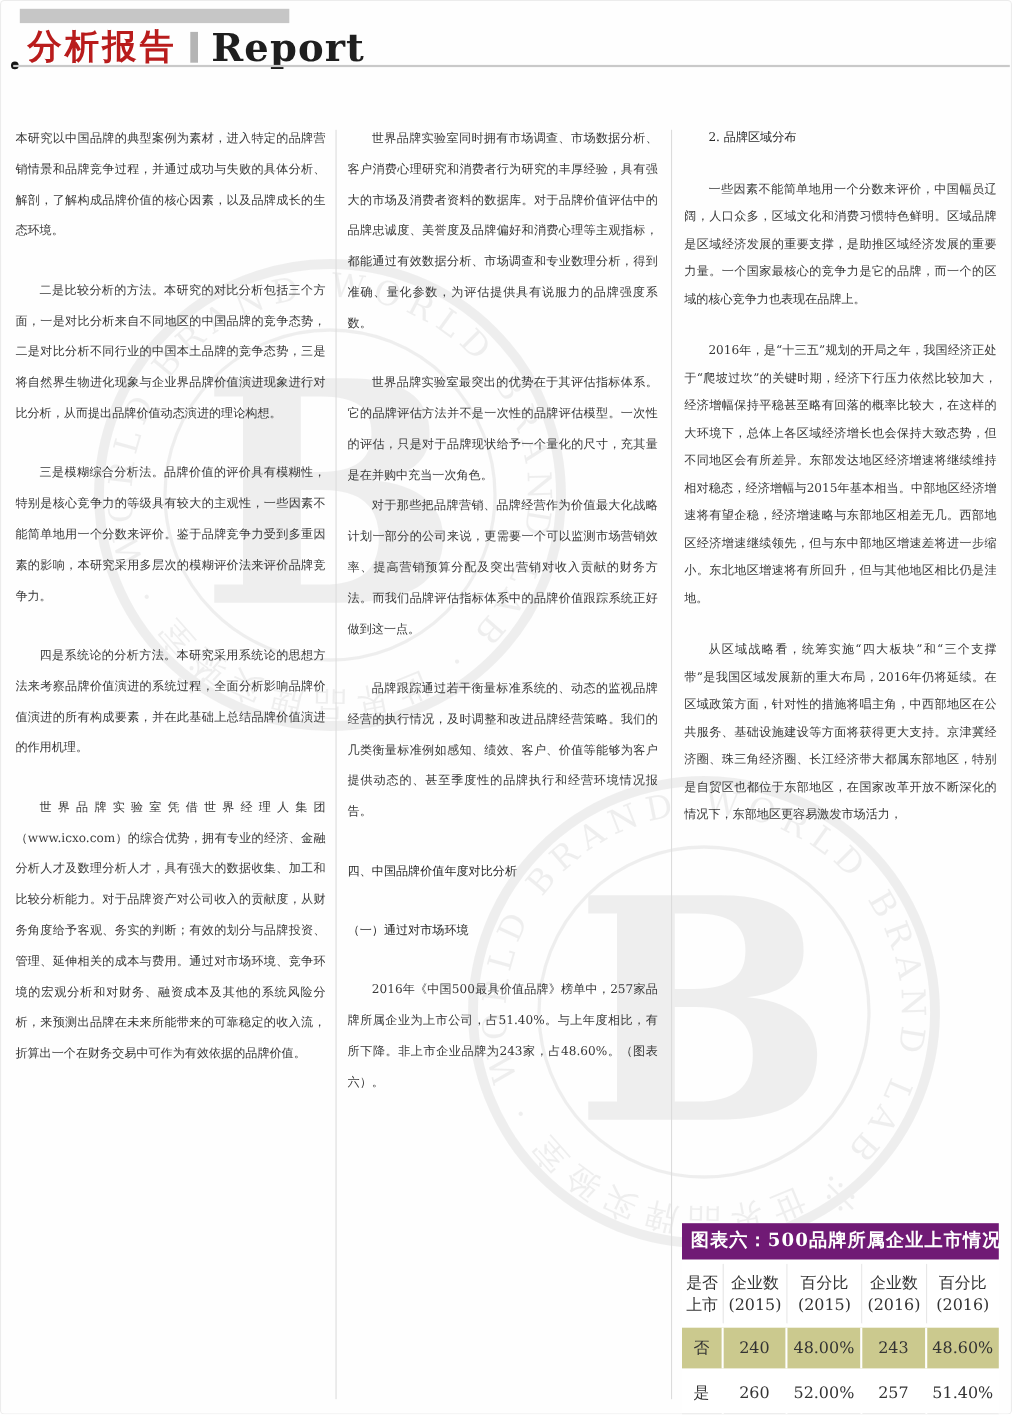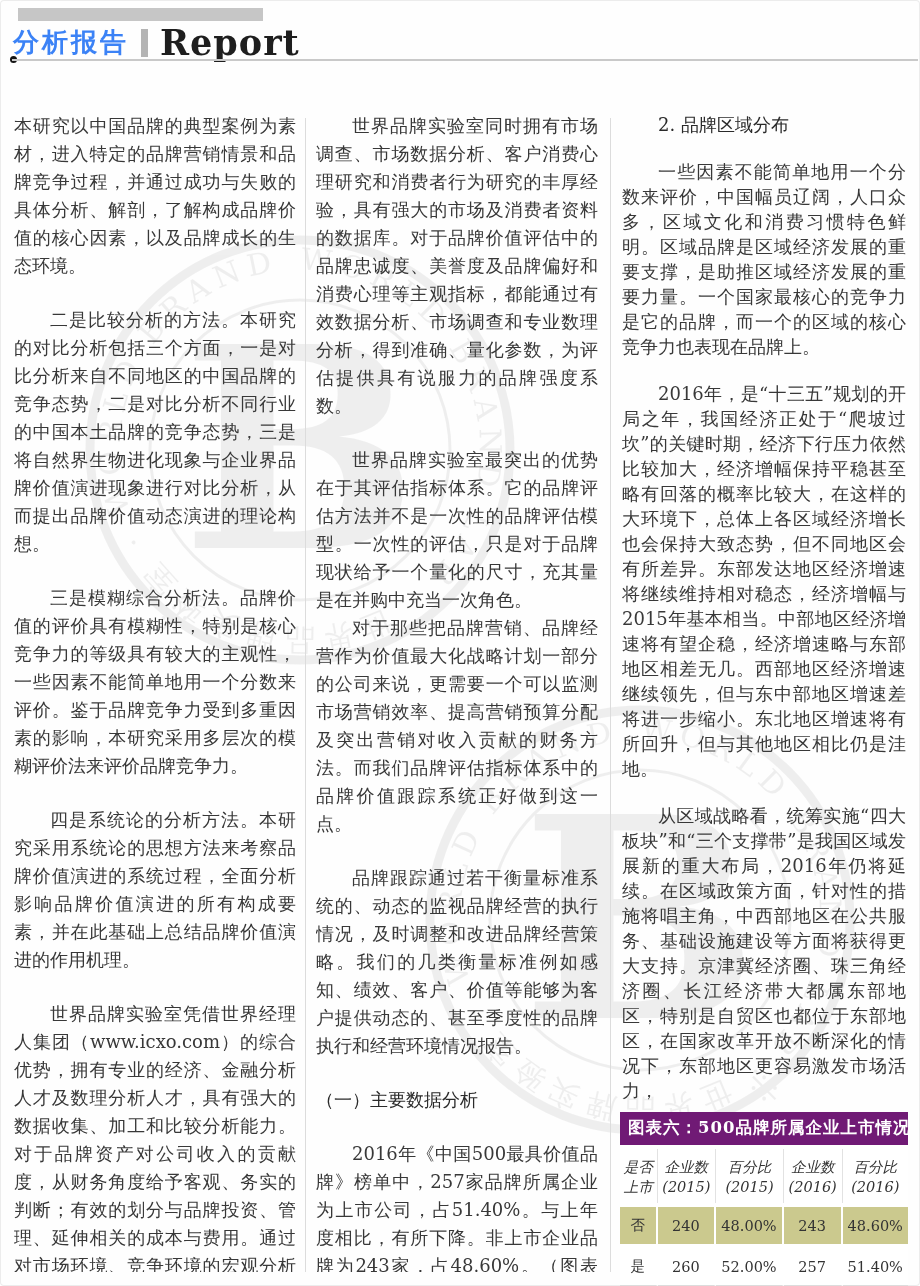--- a/index.html
+++ b/index.html
@@ -4,51 +4,51 @@
 <style>
   html,body{margin:0;padding:0;background:#ffffff;}
   #page{
     position:relative;width:920px;height:1286px;background:#fefefe;
     overflow:hidden;font-family:"DejaVu Serif","Liberation Serif",serif;
     color:#383838;box-shadow:inset 0 0 0 1px #ececec;border-radius:4px;
   }
   
   .topbar{position:absolute;left:18px;top:8px;width:245px;height:13px;background:#c6c6c6;}
   .masthead{position:absolute;left:13px;top:22px;display:flex;align-items:center;gap:12px;}
-  .cat-cn{font-size:26px;font-weight:bold;color:#3b82f6;letter-spacing:3px;}
+  .cat-cn{font-size:31px;font-weight:bold;color:#b91c1c;letter-spacing:3px;margin-left:12px;}
   .cat-div{width:7px;height:28px;background:#b4b4b4;}
   .cat-en{font-size:35px;font-weight:bold;color:#1e1e1e;letter-spacing:1px;}
   .rule{position:absolute;left:12px;top:59px;width:906px;height:2px;background:#c9c9c9;}
   .rule-dot{position:absolute;left:10px;top:56px;width:7px;height:7px;border-radius:50%;background:#141414;}
   
   .seal{position:absolute;opacity:0.10;pointer-events:none;z-index:0;}
   .seal svg text{font-family:"DejaVu Serif",serif;}
   
-  .col{position:absolute;top:112px;width:282px;font-size:18px;line-height:28px;
+  .col{position:absolute;top:112px;width:282px;font-size:11px;line-height:28px;
        text-align:justify;z-index:1;}
   #col-left{left:14px;height:1160px;overflow:hidden;}
   #col-mid{left:316px;height:1160px;overflow:hidden;}
   #col-right{left:622px;width:284px;line-height:25px;height:996px;overflow:hidden;}
   .vdiv{position:absolute;top:118px;width:1px;height:1154px;background:#dcdcdc;z-index:1;}
   #vdiv1{left:305px;} #vdiv2{left:610px;}
   .p{margin:26px 0 0 0;text-indent:2em;}
   #col-right .p{margin-top:22px;}
   .p.first{margin-top:0;}
   .p.noindent{text-indent:0;}
   .p.tight{margin-top:0;}
   .h{font-weight:normal;color:#2a2a2a;margin:26px 0 0 0;}
   .h.first{margin-top:0;}
   .h.ind{text-indent:2em;}
   
   .chart{position:absolute;left:620px;top:1112px;width:288px;z-index:2;background:#fff;}
   .chart-title{background:#701a75;color:#ffffff;font-weight:bold;font-size:16.5px;
                letter-spacing:1px;padding:5px 8px 6px 8px;white-space:nowrap;}
   table.tbl{width:100%;border-collapse:separate;border-spacing:0 4px;font-size:14.5px;color:#333;}
   .tbl th{font-weight:normal;text-align:center;padding:8px 2px 6px 2px;vertical-align:middle;
-          border-right:1px solid #e2e2e2;background:#fff;font-style:italic;}
+          border-right:1px solid #e2e2e2;background:#fff;}
   .tbl th:last-child{border-right:none;}
   .tbl th span{display:block;line-height:20px;}
   .tbl td{text-align:center;padding:9px 2px;border-right:2px solid #fff;}
   .tbl td:last-child{border-right:none;}
   .tbl tr.hl td{background:#cbc98e;}
   .tbl tr.plain td{background:#fff;border-bottom:1px solid #dcdcdc;}
 </style>
 </head>
 <body>
 
@@ -101,21 +101,22 @@
     <p class="p">三是模糊综合分析法。品牌价值的评价具有模糊性，特别是核心竞争力的等级具有较大的主观性，一些因素不能简单地用一个分数来评价。鉴于品牌竞争力受到多重因素的影响，本研究采用多层次的模糊评价法来评价品牌竞争力。</p>
     <p class="p">四是系统论的分析方法。本研究采用系统论的思想方法来考察品牌价值演进的系统过程，全面分析影响品牌价值演进的所有构成要素，并在此基础上总结品牌价值演进的作用机理。</p>
     <p class="p">世界品牌实验室凭借世界经理人集团（www.icxo.com）的综合优势，拥有专业的经济、金融分析人才及数理分析人才，具有强大的数据收集、加工和比较分析能力。对于品牌资产对公司收入的贡献度，从财务角度给予客观、务实的判断；有效的划分与品牌投资、管理、延伸相关的成本与费用。通过对市场环境、竞争环境的宏观分析和对财务、融资成本及其他的系统风险分析，来预测出品牌在未来所能带来的可靠稳定的收入流，折算出一个在财务交易中可作为有效依据的品牌价值。</p>
   </div>
 
   <div class="col" id="col-mid">
     <p class="p first">世界品牌实验室同时拥有市场调查、市场数据分析、客户消费心理研究和消费者行为研究的丰厚经验，具有强大的市场及消费者资料的数据库。对于品牌价值评估中的品牌忠诚度、美誉度及品牌偏好和消费心理等主观指标，都能通过有效数据分析、市场调查和专业数理分析，得到准确、量化参数，为评估提供具有说服力的品牌强度系数。</p>
     <p class="p">世界品牌实验室最突出的优势在于其评估指标体系。它的品牌评估方法并不是一次性的品牌评估模型。一次性的评估，只是对于品牌现状给予一个量化的尺寸，充其量是在并购中充当一次角色。</p>
     <p class="p tight">对于那些把品牌营销、品牌经营作为价值最大化战略计划一部分的公司来说，更需要一个可以监测市场营销效率、提高营销预算分配及突出营销对收入贡献的财务方法。而我们品牌评估指标体系中的品牌价值跟踪系统正好做到这一点。</p>
     <p class="p">品牌跟踪通过若干衡量标准系统的、动态的监视品牌经营的执行情况，及时调整和改进品牌经营策略。我们的几类衡量标准例如感知、绩效、客户、价值等能够为客户提供动态的、甚至季度性的品牌执行和经营环境情况报告。</p>
-    <div class="h">（一）主要数据分析</div>
+    <div class="h">四、中国品牌价值年度对比分析</div>
+    <div class="h">（一）通过对市场环境</div>
     <p class="p">2016年《中国500最具价值品牌》榜单中，257家品牌所属企业为上市公司，占51.40%。与上年度相比，有所下降。非上市企业品牌为243家，占48.60%。（图表六）。</p>
   </div>
 
   <div class="col" id="col-right">
     <div class="h first ind">2. 品牌区域分布</div>
     <p class="p">一些因素不能简单地用一个分数来评价，中国幅员辽阔，人口众多，区域文化和消费习惯特色鲜明。区域品牌是区域经济发展的重要支撑，是助推区域经济发展的重要力量。一个国家最核心的竞争力是它的品牌，而一个的区域的核心竞争力也表现在品牌上。</p>
     <p class="p">2016年，是“十三五”规划的开局之年，我国经济正处于“爬坡过坎”的关键时期，经济下行压力依然比较加大，经济增幅保持平稳甚至略有回落的概率比较大，在这样的大环境下，总体上各区域经济增长也会保持大致态势，但不同地区会有所差异。东部发达地区经济增速将继续维持相对稳态，经济增幅与2015年基本相当。中部地区经济增速将有望企稳，经济增速略与东部地区相差无几。西部地区经济增速继续领先，但与东中部地区增速差将进一步缩小。东北地区增速将有所回升，但与其他地区相比仍是洼地。</p>
     <p class="p">从区域战略看，统筹实施“四大板块”和“三个支撑带”是我国区域发展新的重大布局，2016年仍将延续。在区域政策方面，针对性的措施将唱主角，中西部地区在公共服务、基础设施建设等方面将获得更大支持。京津冀经济圈、珠三角经济圈、长江经济带大都属东部地区，特别是自贸区也都位于东部地区，在国家改革开放不断深化的情况下，东部地区更容易激发市场活力，</p>
   </div>
 

